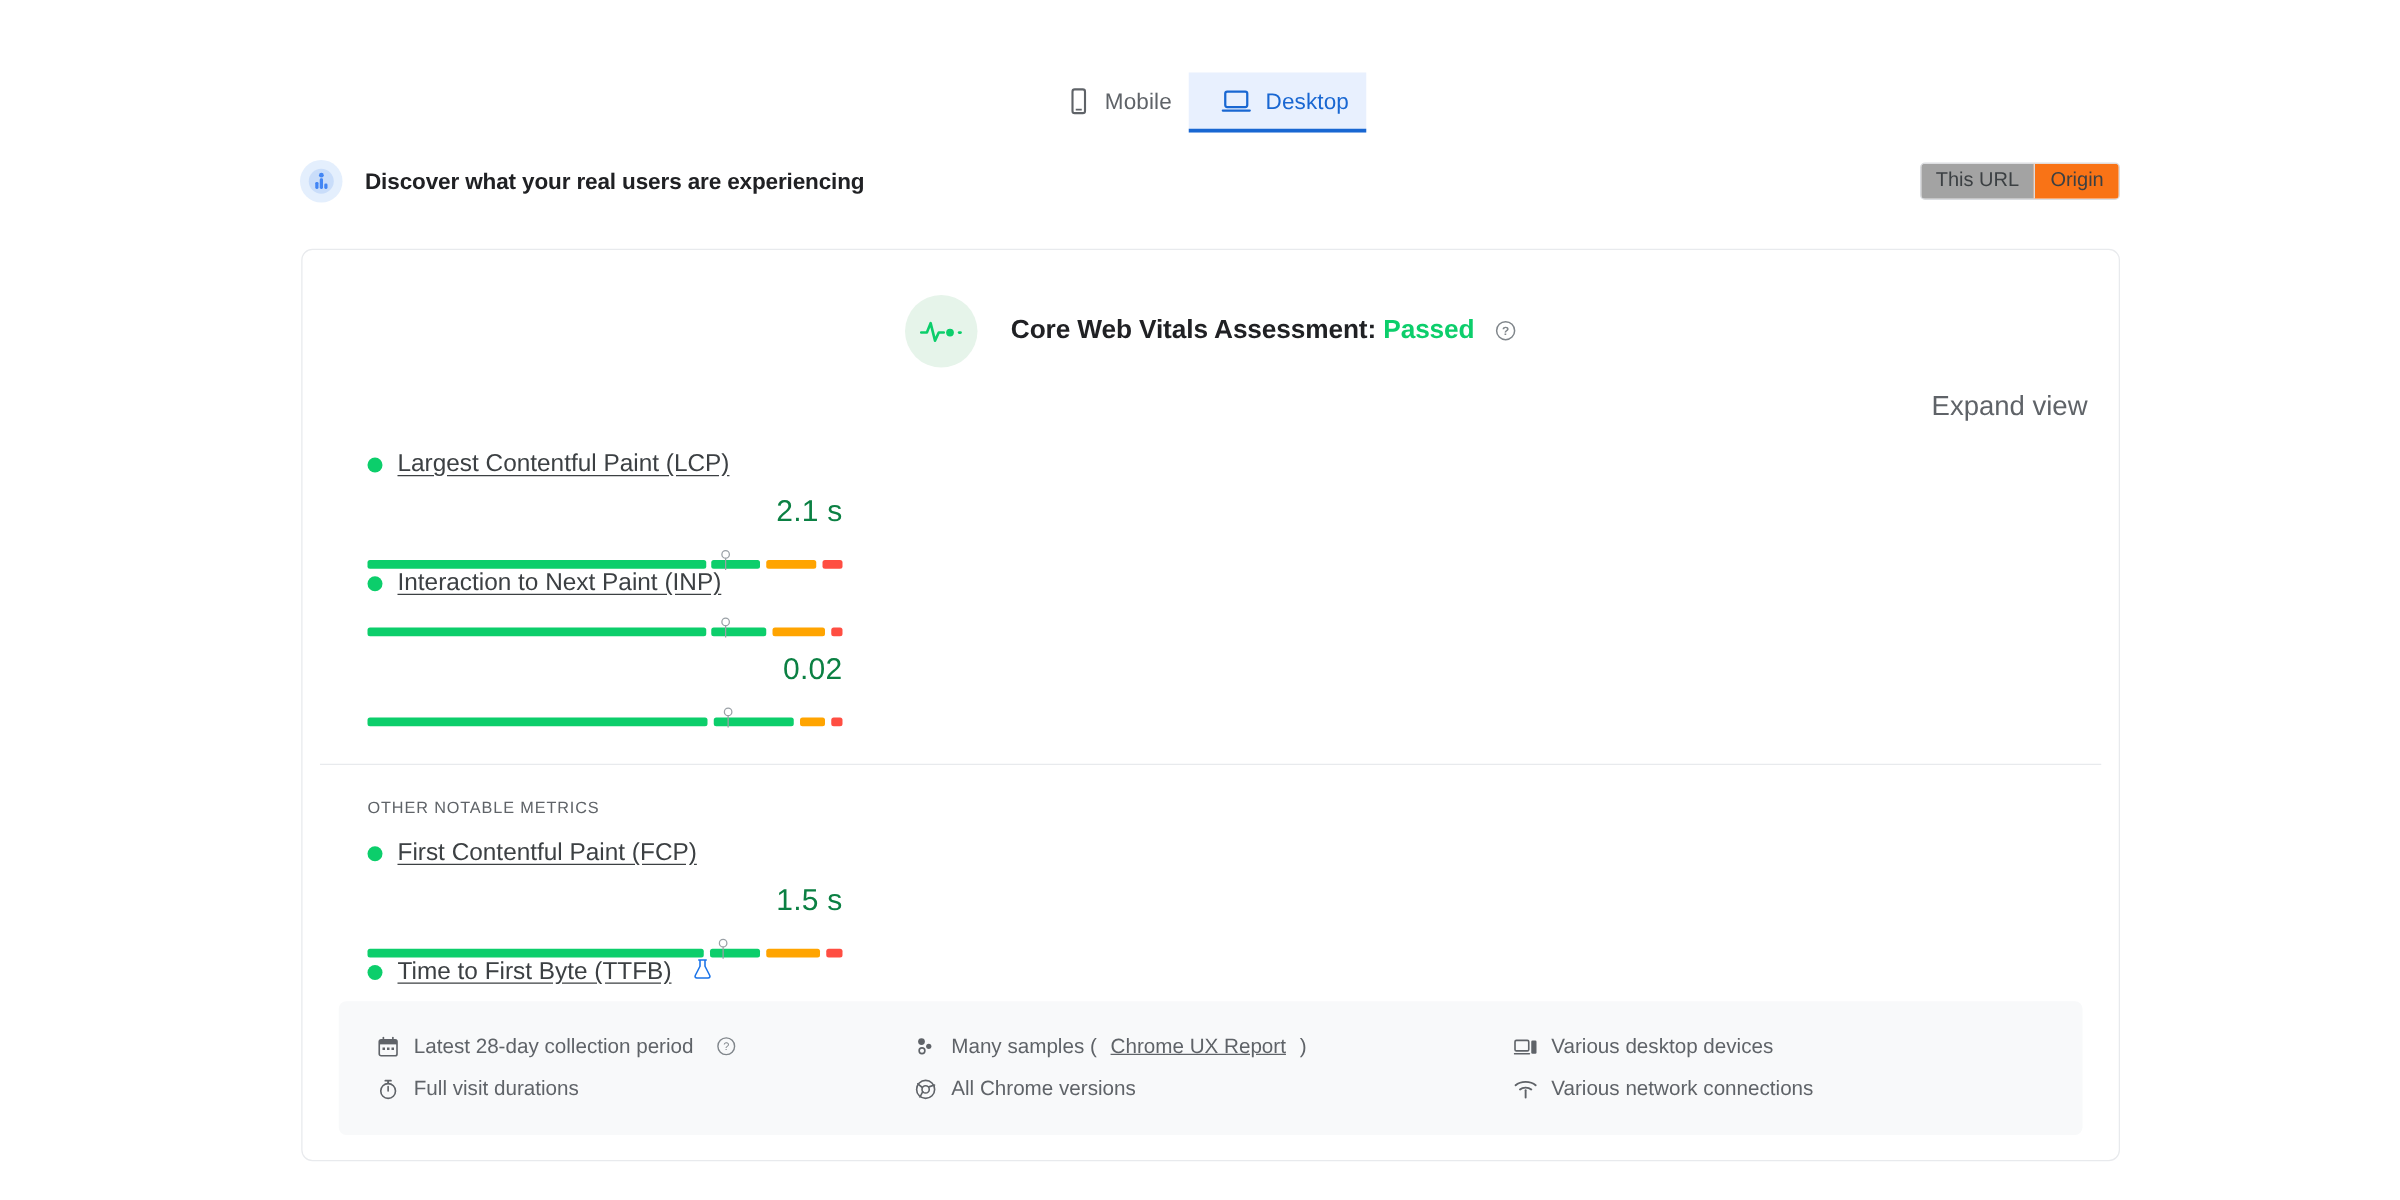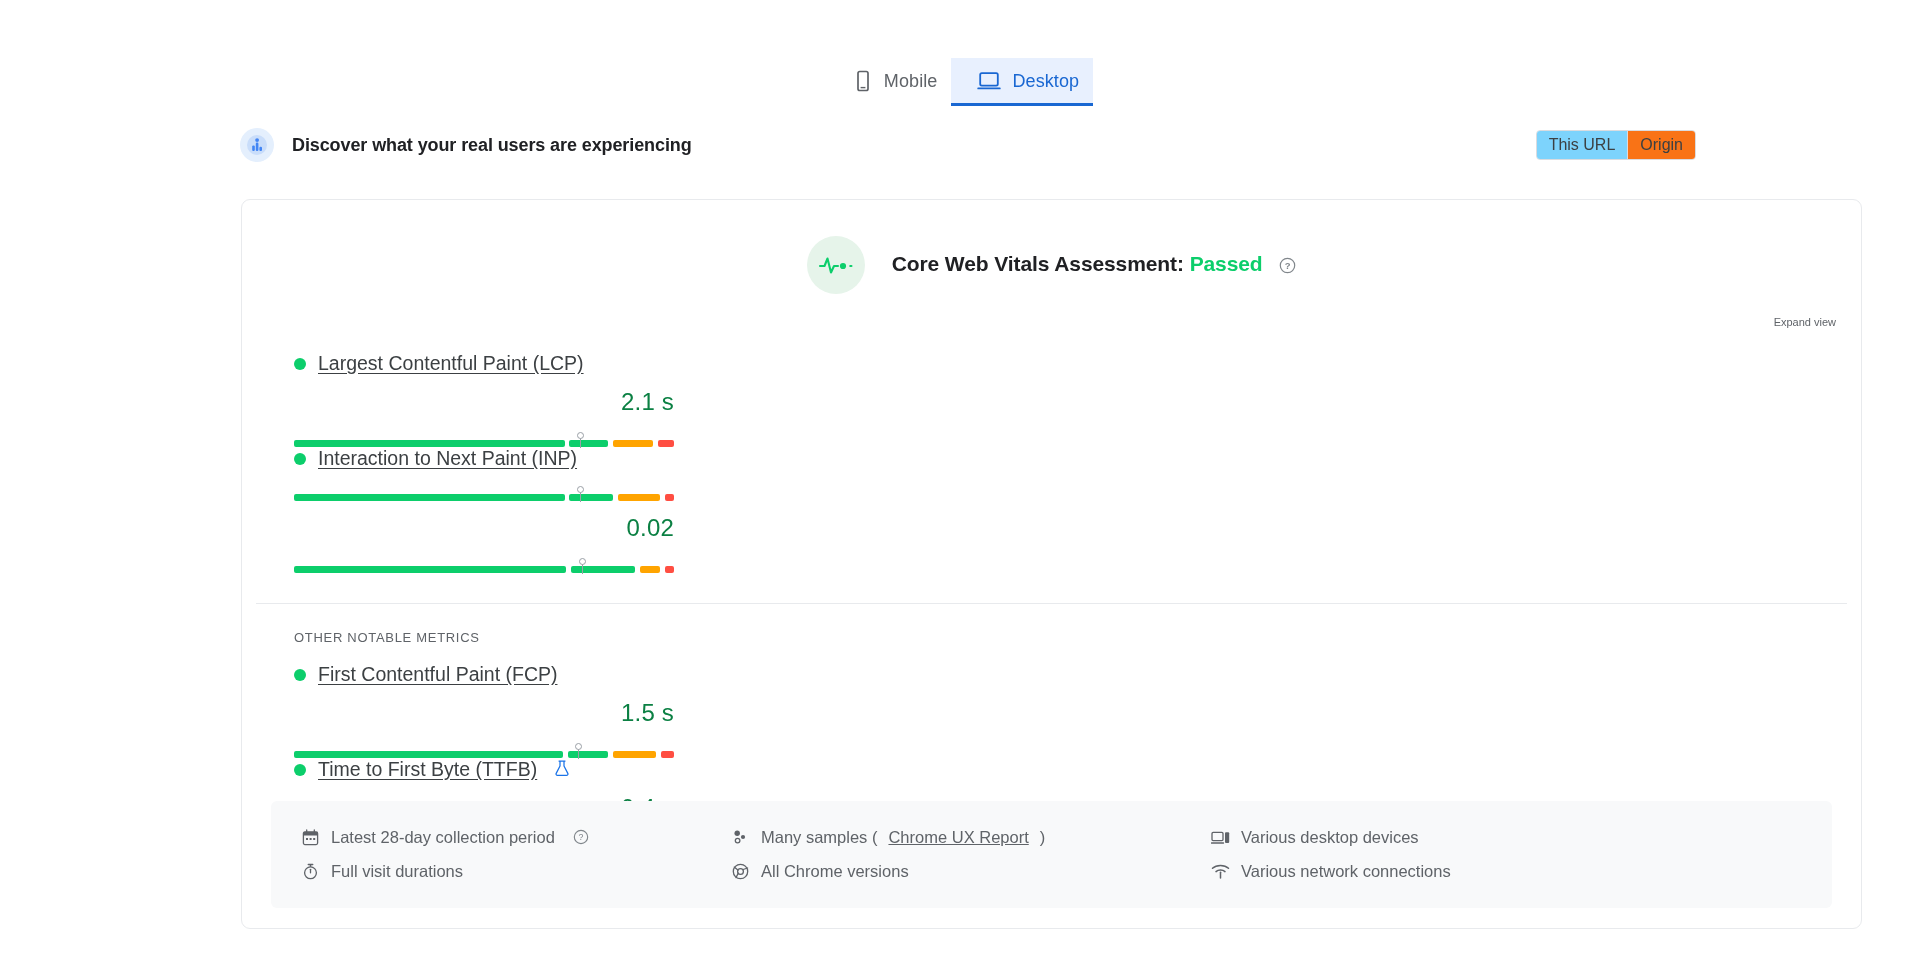--- a/index.html
+++ b/index.html
@@ -87,28 +87,28 @@
     font-size: 16px;
     color: #3c4043;
     padding: 0 12px;
     display: flex; align-items: center;
     background: #f97316;
     cursor: pointer;
     border: none;
     font-family: "Liberation Sans", sans-serif;
     white-space: nowrap;
   }
-  .toggle-btn.active { background: #7dd3fc; }
+  .toggle-btn.active { background: #a3a3a3; }
   .toggle-btn + .toggle-btn { border-left: 1px solid #dadce0; }
 
   
   .card {
     position: absolute;
     left: 241px; top: 199px;
-    width: 1621px; height: 730px;
+    width: 1455px; height: 730px;
     border: 1px solid #e8eaed;
     border-radius: 9px;
     background: #ffffff;
   }
 
   .cwv-head {
     display: flex;
     align-items: center;
     justify-content: center;
     padding-top: 36px;
@@ -132,21 +132,21 @@
     display: inline-block;
     vertical-align: -3px;
   }
 
   .expand-row {
     text-align: right;
     padding-right: 25px;
     margin-top: 18px;
   }
   .expand-link {
-    font-size: 11px;
+    font-size: 22px;
     color: #5f6368;
     cursor: pointer;
   }
 
   
   .metrics {
     display: flex;
     padding: 0 0 0 0;
     margin-top: 22px;
     flex-direction: column;

